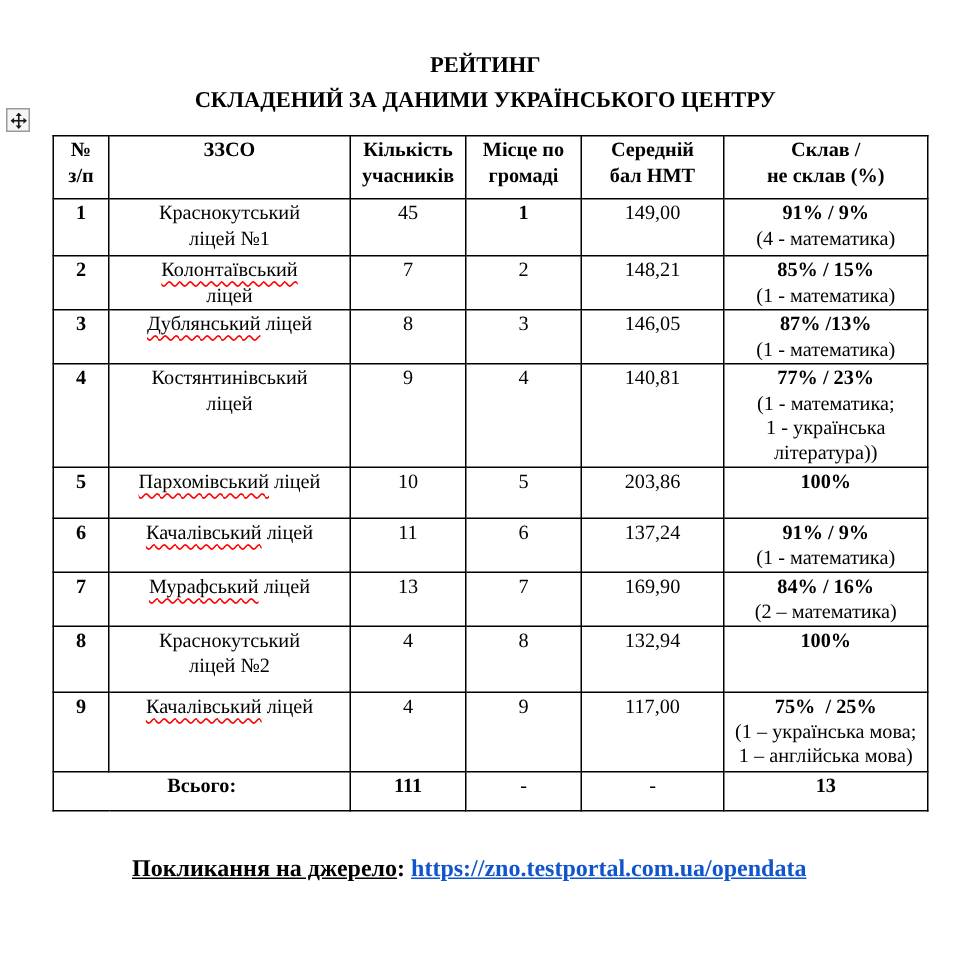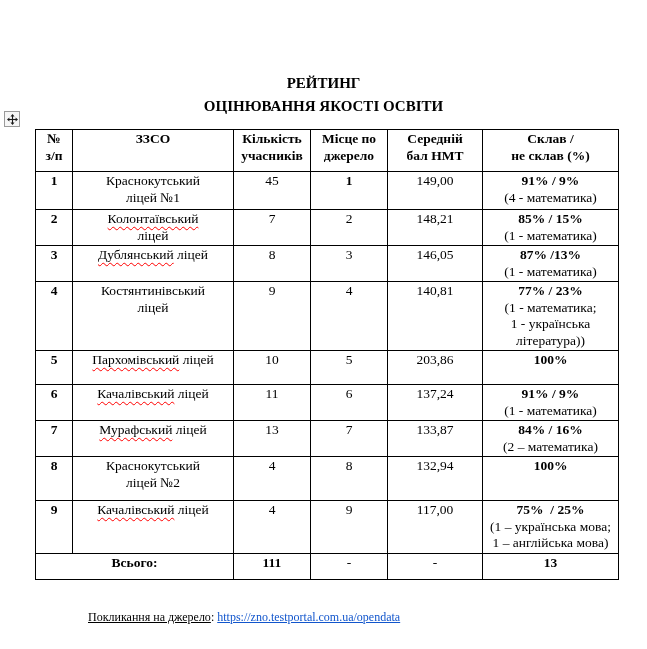--- a/index.html
+++ b/index.html
@@ -2,21 +2,21 @@
 <html><head>
 <meta charset="utf-8">
 <style>
   html,body{margin:0;padding:0;}
   body{
     width:647px;height:649px;background:#ffffff;color:#000;
     font-family:"Liberation Serif","DejaVu Serif",serif;
     position:relative;overflow:hidden;
   }
   .title{
-    padding-top:72px;text-align:center;font-weight:bold;
+    padding-top:33px;text-align:center;font-weight:bold;
     font-size:15px;line-height:23px;white-space:nowrap;
   }
   .tablezone{position:relative;margin:11px 0 0 35px;width:583px;}
   .move-handle{
     position:absolute;left:-31px;top:-18px;width:14px;height:14px;
     border:1px solid #9a9a9a;background:#f6f6f6;
     display:flex;align-items:center;justify-content:center;cursor:move;
   }
   table{border-collapse:collapse;table-layout:fixed;width:583px;}
   th,td{
@@ -27,30 +27,30 @@
   thead th{font-weight:bold;height:39px;}
   td.num{font-weight:bold;}
   .b{font-weight:bold;}
   .res-main{font-weight:bold;}
   .squig{
     text-decoration:underline wavy #FF0000;
     text-decoration-thickness:1px;text-underline-offset:3px;
   }
   tfoot td{height:23px;}
   tfoot .total-label{font-weight:bold;}
-  .footer{margin:30px 0 0 88px;font-size:12px;font-weight:normal;}
+  .footer{margin:30px 0 0 88px;font-size:16px;font-weight:bold;}
   .src-label{text-decoration:underline;}
   .src-link{color:#1155CC;text-decoration:underline;cursor:pointer;}
 </style>
 </head>
 <body>
 
 <div class="title">
   <div>РЕЙТИНГ</div>
-  <div>ОЦІНЮВАННЯ ЯКОСТІ ОСВІТИ</div>
+  <div>СКЛАДЕНИЙ ЗА ДАНИМИ УКРАЇНСЬКОГО ЦЕНТРУ</div>
 </div>
 
 <div class="tablezone">
   <div class="move-handle">
     <svg width="11" height="11" viewBox="0 0 12 12">
       <rect x="5.4" y="2" width="1.2" height="8" fill="#1a1a1a"></rect>
       <rect x="2" y="5.4" width="8" height="1.2" fill="#1a1a1a"></rect>
       <polygon points="6,0 3.8,2.6 8.2,2.6" fill="#1a1a1a"></polygon>
       <polygon points="6,12 3.8,9.4 8.2,9.4" fill="#1a1a1a"></polygon>
       <polygon points="0,6 2.6,3.8 2.6,8.2" fill="#1a1a1a"></polygon>
@@ -76,21 +76,21 @@
         <th>
           <div>ЗЗСО</div>
             <div></div>
         </th>
         <th>
           <div>Кількість</div>
             <div>учасників</div>
         </th>
         <th>
           <div>Місце по</div>
-            <div>джерело</div>
+            <div>громаді</div>
         </th>
         <th>
           <div>Середній</div>
             <div>бал НМТ</div>
         </th>
         <th>
           <div>Склав /</div>
             <div>не склав (%)</div>
         </th>
       </tr>
@@ -188,21 +188,21 @@
   </tr>
 
   <tr style="height: 32px;">
     <td class="num">7</td>
     <td>
       <div class="nm-l1"><span class="nm-marked squig">Мурафський</span><span class="nm-plain"> ліцей</span></div>
 
     </td>
     <td class="part">13</td>
     <td class="place">7</td>
-    <td class="score">133,87</td>
+    <td class="score">169,90</td>
     <td class="res">
       <div class="res-main">84% / 16%</div>
     <div class="res-line">(2 – математика)</div>
           </td>
   </tr>
 
   <tr style="height: 44px;">
     <td class="num">8</td>
     <td>
       <div class="nm-l1"><span class="nm-plain">Краснокутський</span></div>

